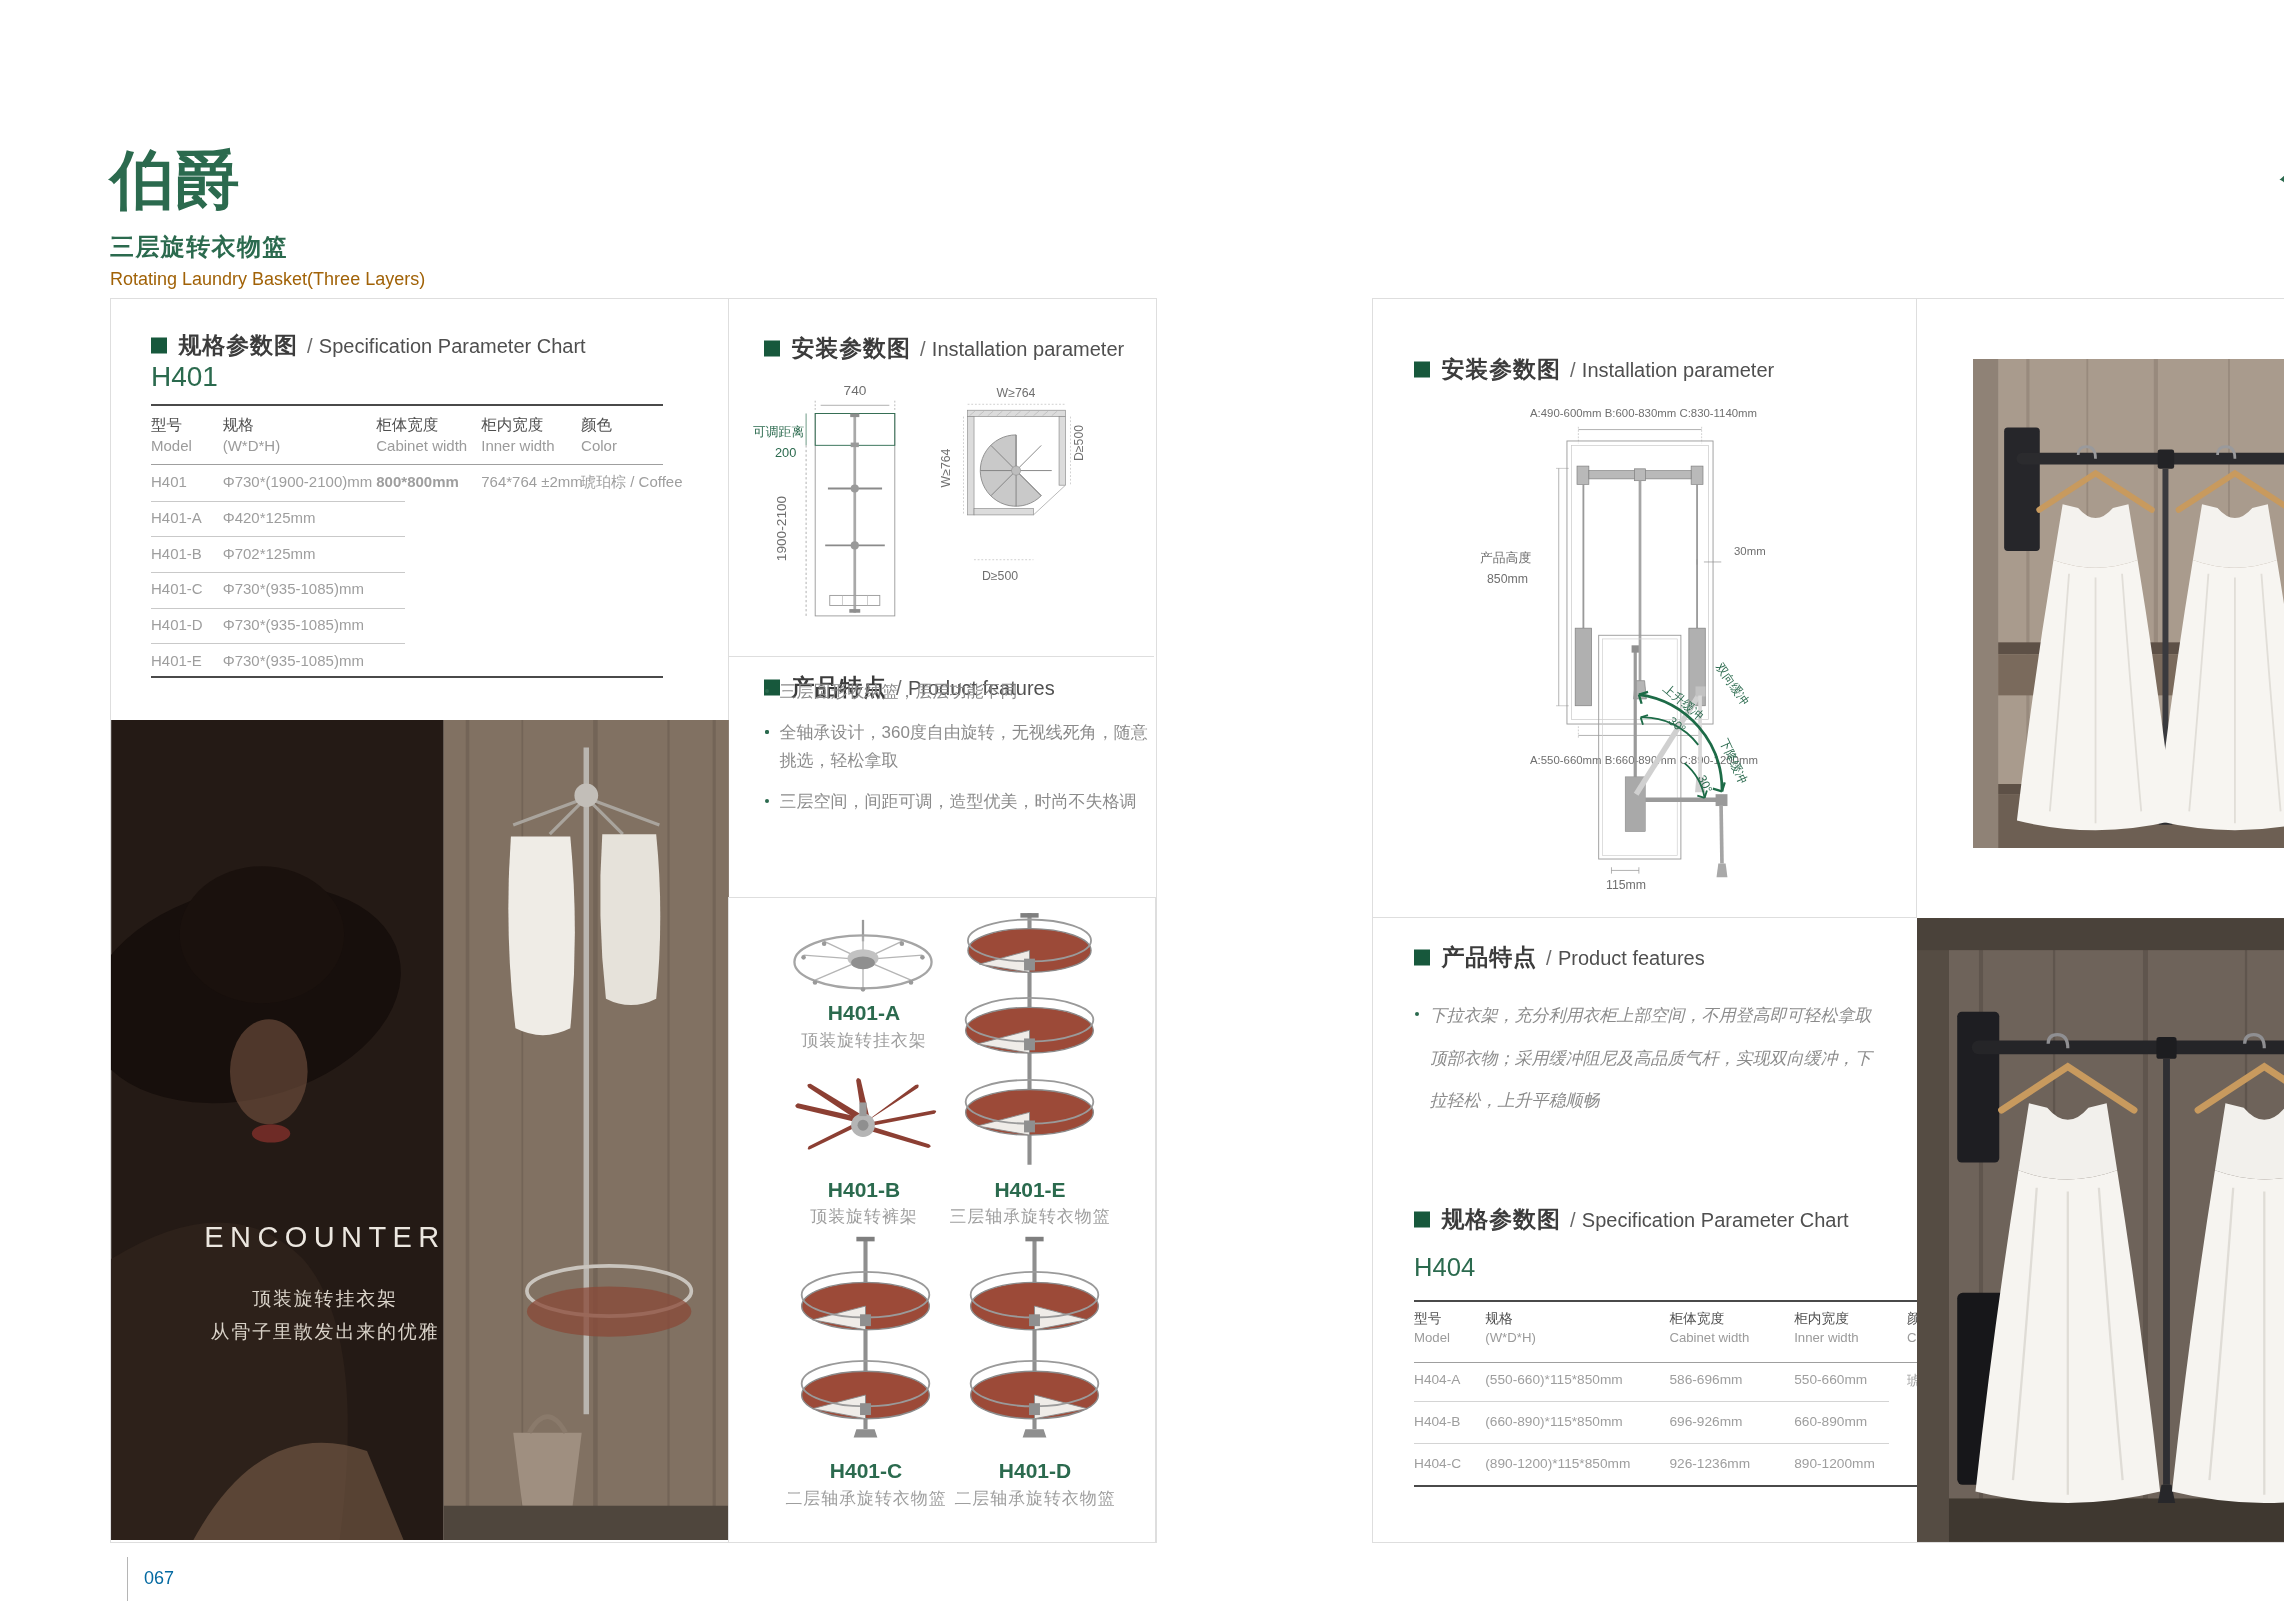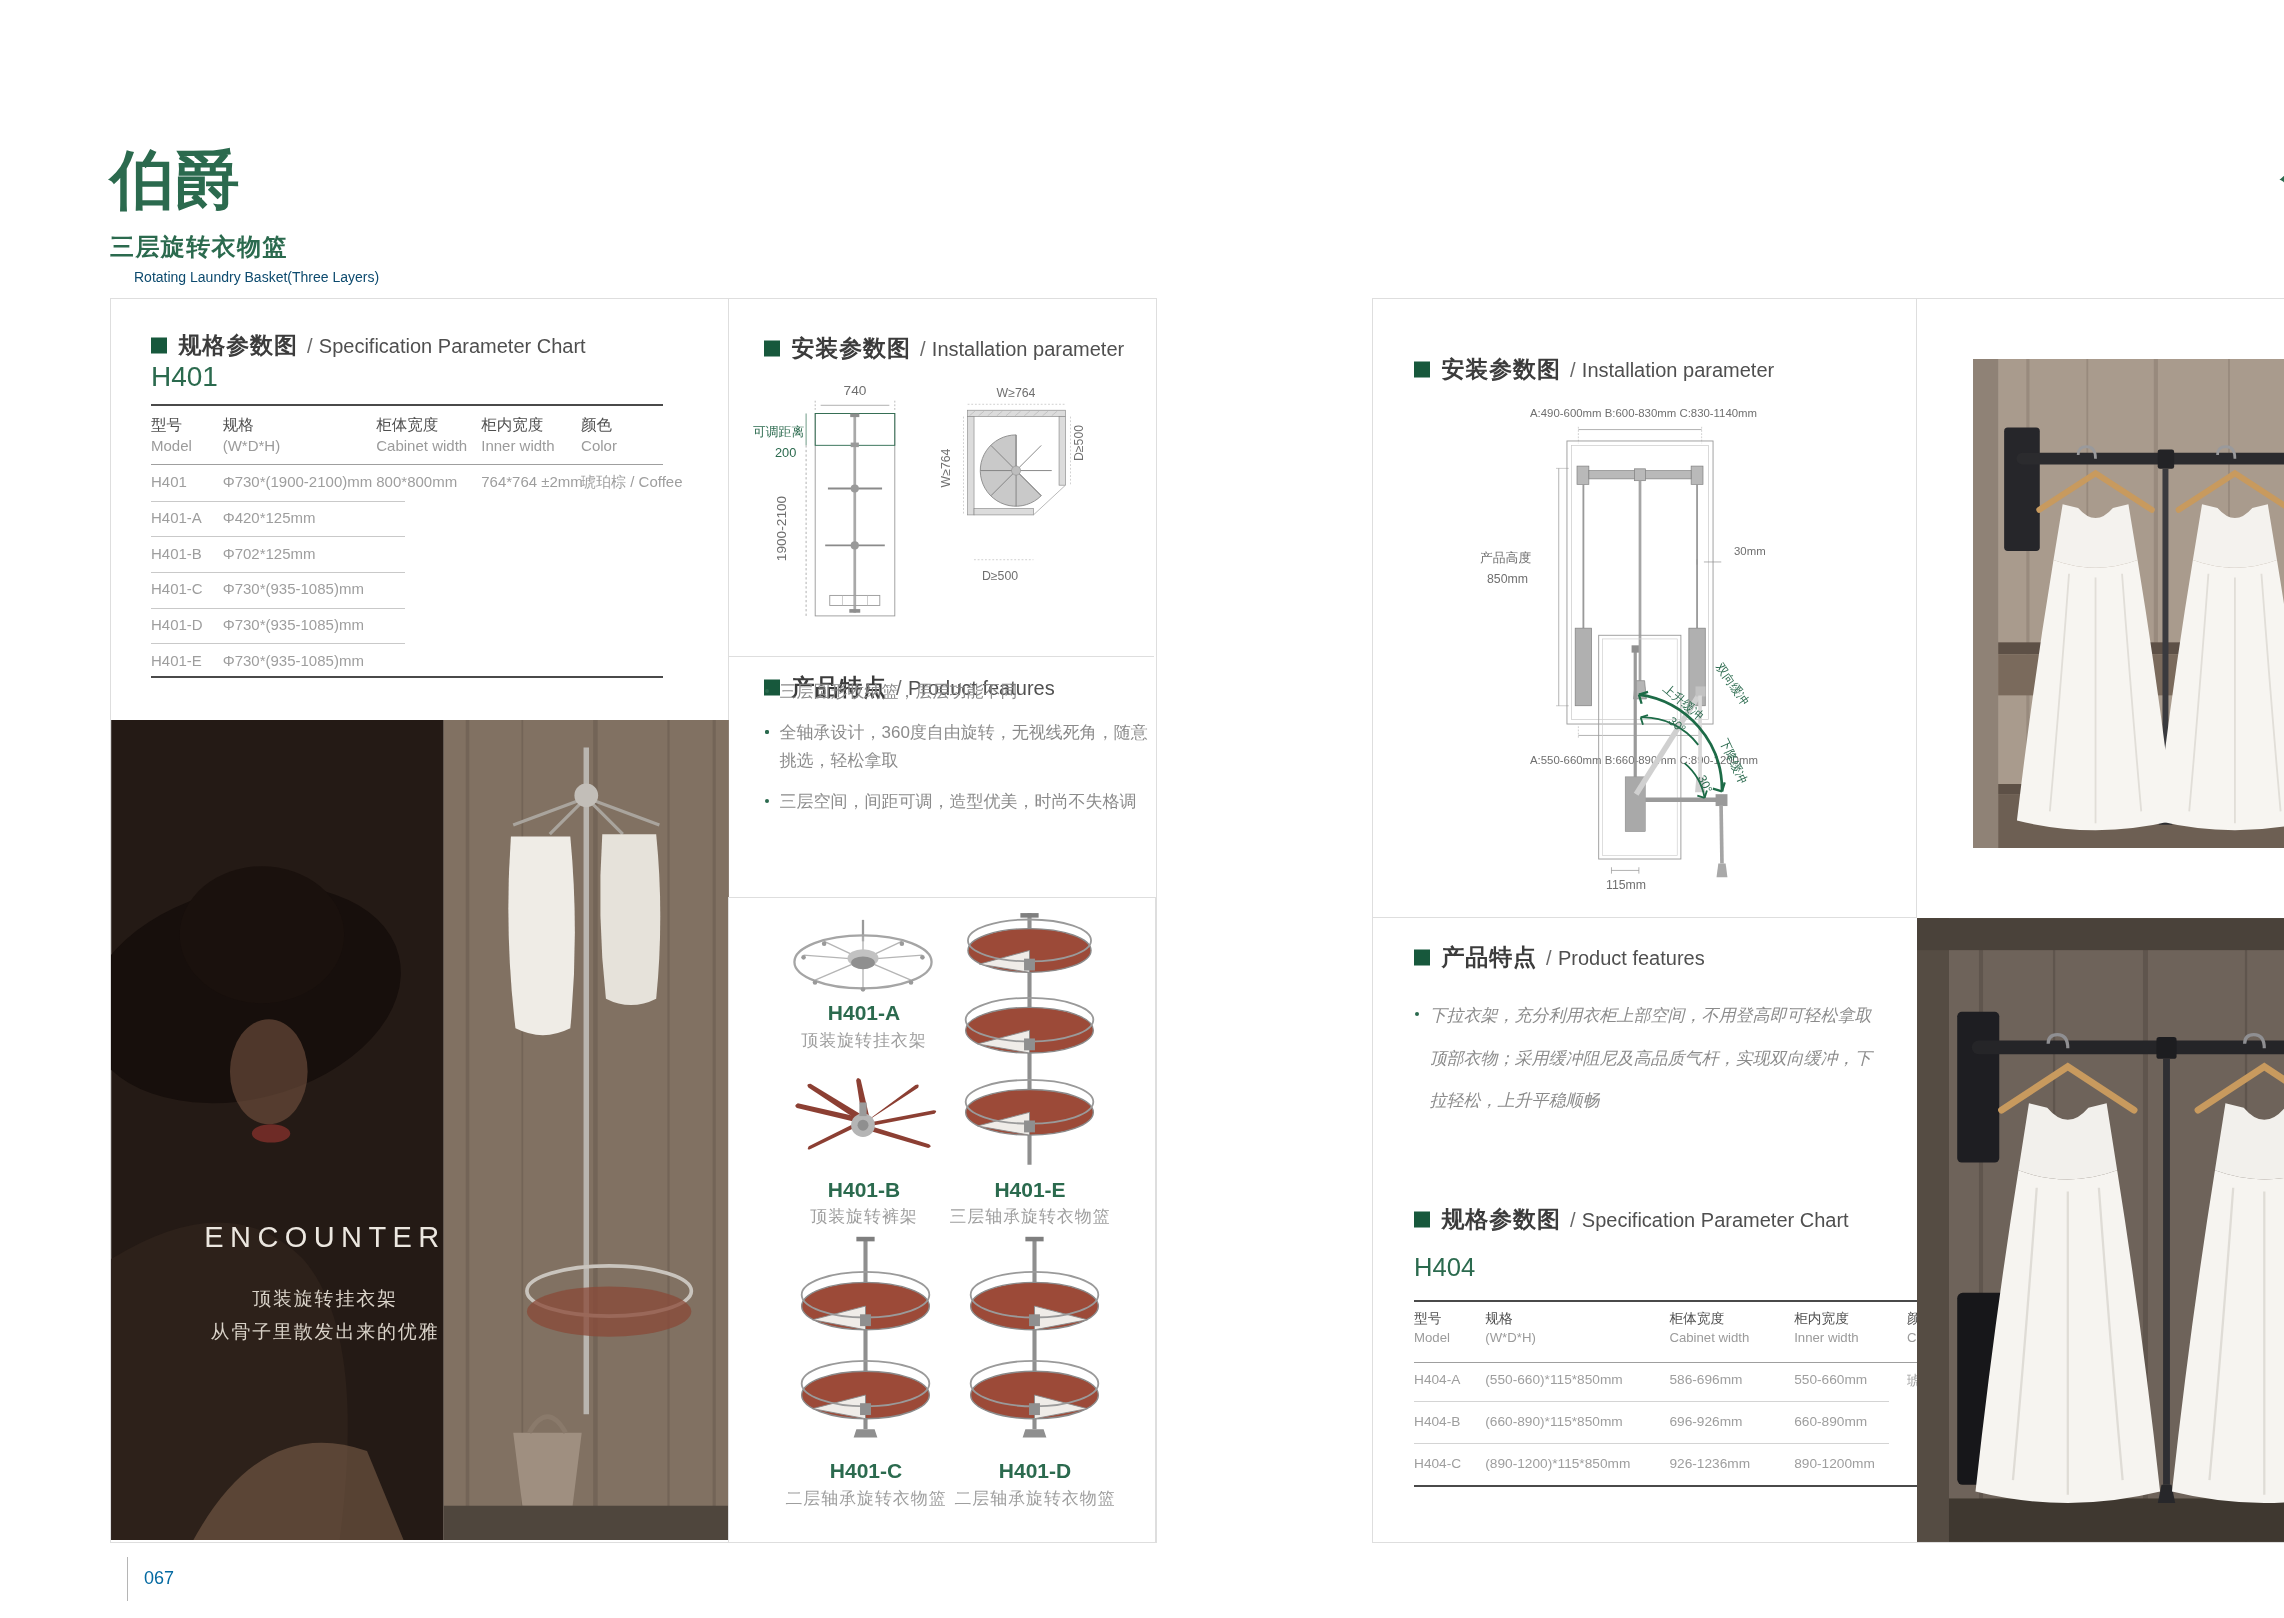--- a/index.html
+++ b/index.html
@@ -2,21 +2,21 @@
 <html style="font-size:7.3px"><head>
 <meta charset="utf-8">
 <style>
   html,body{margin:0;padding:0;background:#ffffff;}
   #stage{position:relative;width:2482px;height:1618px;background:#fff;overflow:hidden;
          font-family:"Liberation Sans", sans-serif;color:#3f3f3f;}
   .abs{position:absolute;}
   
   .brand-title{font-size:64px;font-weight:600;color:#2b6a4e;letter-spacing:1.8px;}
   .sub-cn{font-size:24px;font-weight:600;color:#2b6a4e;letter-spacing:1.4px;}
-  .sub-en{font-size:14px;color:#0c4a6e;margin-left:24px;}
+  .sub-en{font-size:18px;color:#a16207;}
   
   .panel{border:0.9px solid #dedede;background:#fff;}
   .vline{width:0.9px;background:#dedede;}
   .hline{height:0.9px;background:#dedede;}
   
   .sec-head{white-space:nowrap;text-align:right;}
   .sec-head .marker{display:inline-block;width:16.4px;height:16.4px;background:#17583c;margin-right:11px;transform:translateY(0.5px);}
   .sec-head .cn{font-size:23px;font-weight:700;color:#3c3c3c;letter-spacing:0.9px;}
   .sec-head .sep{font-size:20px;color:#6a6a6a;margin:0 6.4px 0 9px;}
   .sec-head .en{font-size:20px;color:#4f4f4f;}
@@ -76,21 +76,21 @@
     <div class="th-cn c4" style="top:11px;">颜色</div>
     <div class="th-en c0" style="top:33px;">Model</div>
     <div class="th-en c1" style="top:33px;">(W*D*H)</div>
     <div class="th-en c2" style="top:33px;">Cabinet width</div>
     <div class="th-en c3" style="top:33px;">Inner width</div>
     <div class="th-en c4" style="top:33px;">Color</div>
     <div class="rule-light" style="top:60px;width:512px;background:#9f9f9f;"></div>
 
     <div class="td c0" style="top:69px;">H401</div>
     <div class="td c1" style="top:69px;">Φ730*(1900-2100)mm</div>
-    <div class="td c2" style="top:69px;">800*800mm</div>
+    <div class="td c2" style="top:69px;font-weight:bold;">800*800mm</div>
     <div class="td c3" style="top:69px;">764*764 ±2mm</div>
     <div class="td c4" style="top:69px;">琥珀棕 / Coffee</div>
     <div class="rule-light" style="top:97px;width:254px;"></div>
 
     <div class="td c0" style="top:105px;">H401-A</div>
     <div class="td c1" style="top:105px;">Φ420*125mm</div>
     <div class="rule-light" style="top:132px;width:254px;"></div>
 
     <div class="td c0" style="top:141px;">H401-B</div>
     <div class="td c1" style="top:141px;">Φ702*125mm</div>

